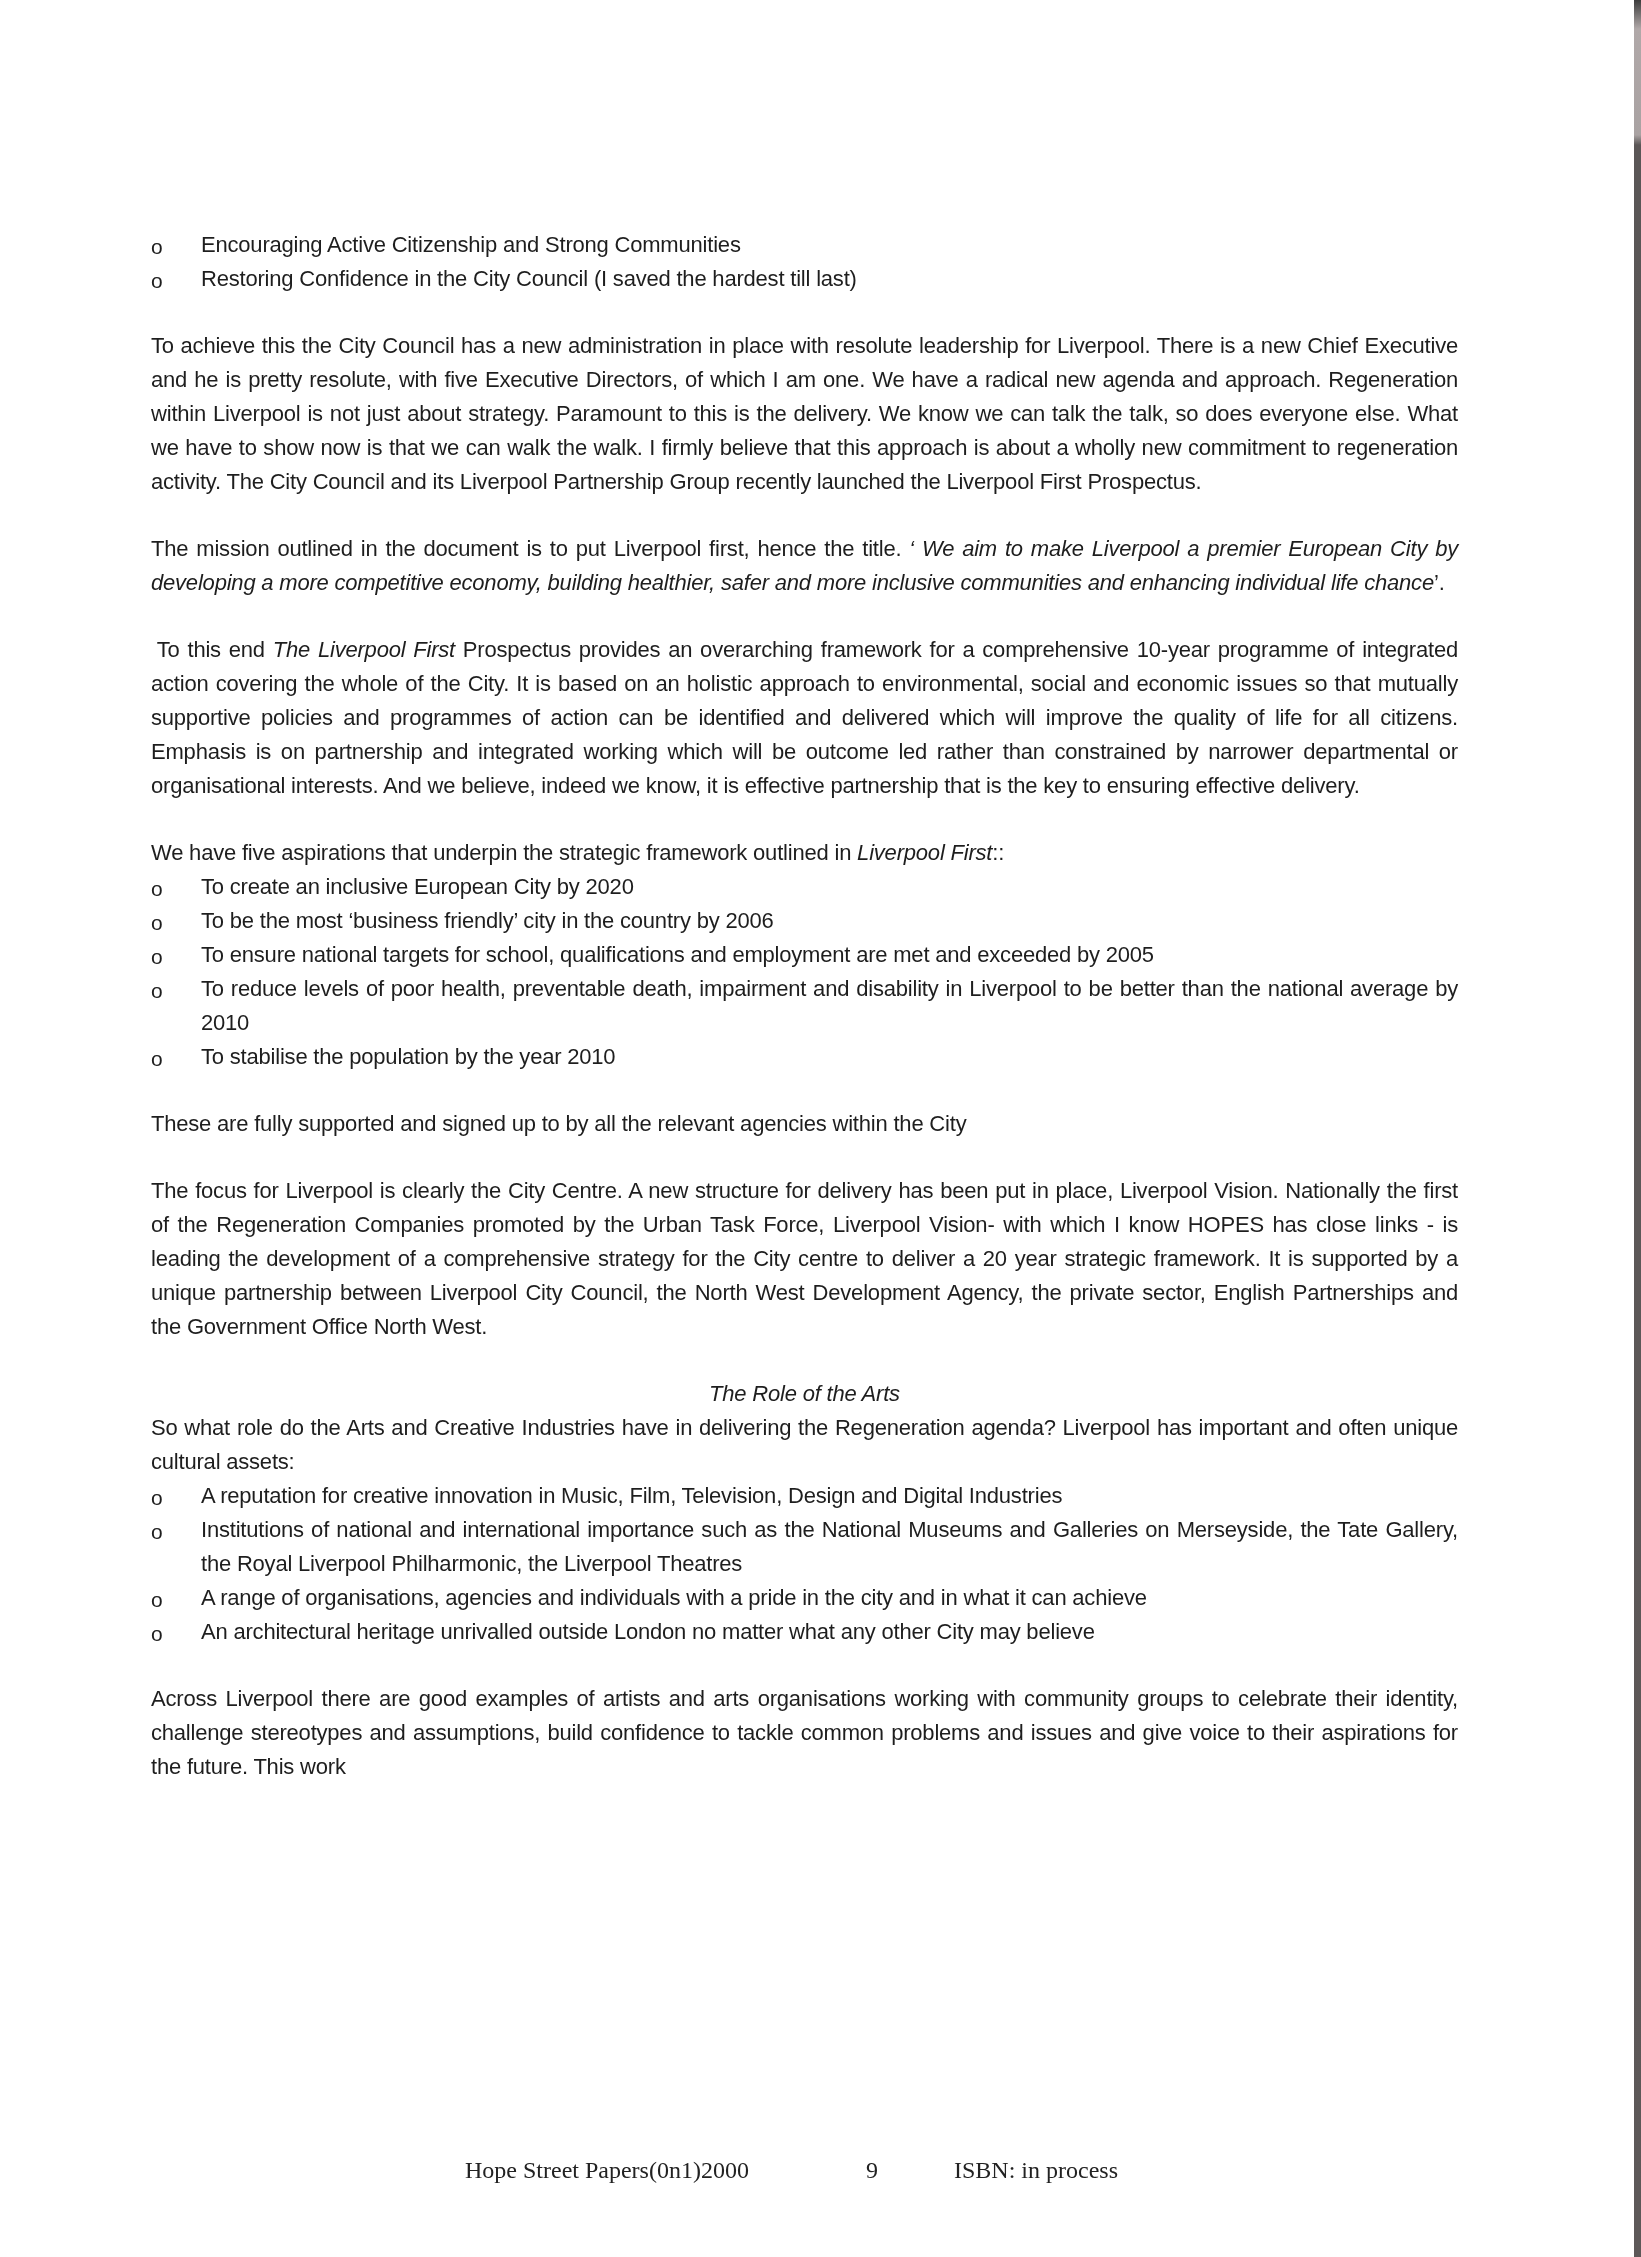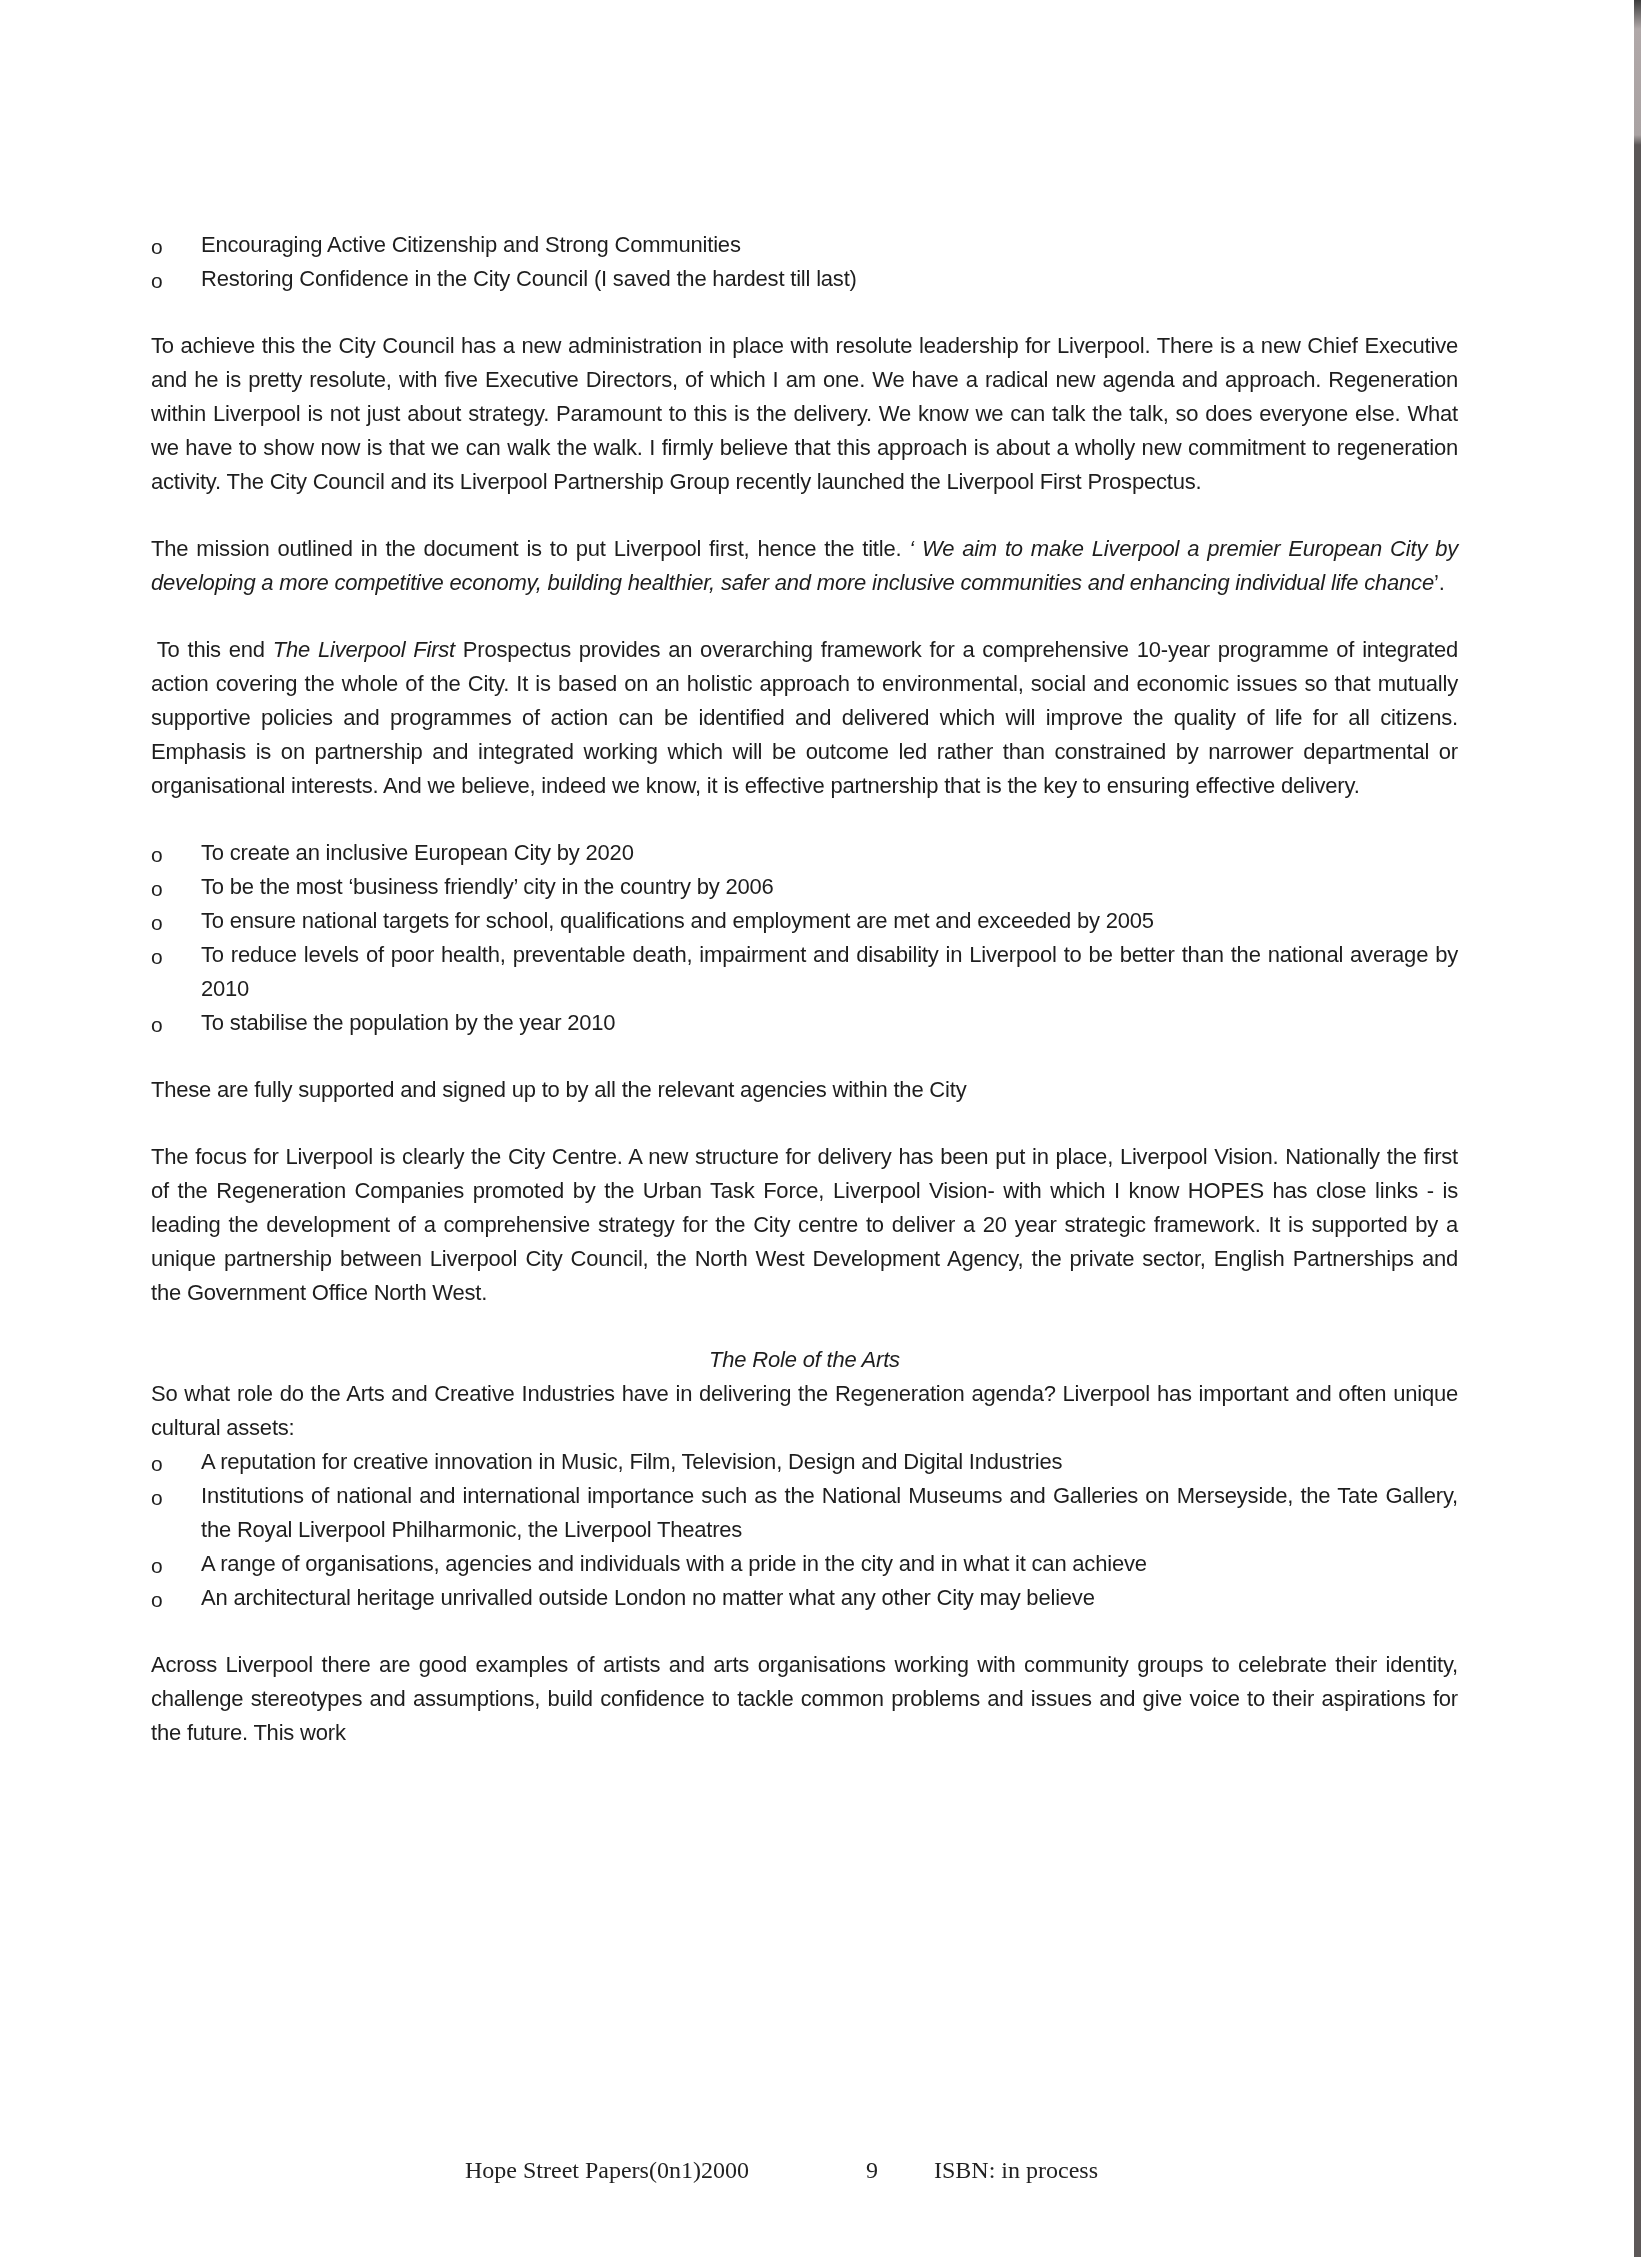--- a/index.html
+++ b/index.html
@@ -70,40 +70,41 @@
       top: 2157px;
       left: 0;
       width: 1641px;
       font-family: "Liberation Serif", "DejaVu Serif", serif;
       font-size: 24px;
       color: #222;
     }
     .footer span { position: absolute; white-space: nowrap; }
     .footer .f-title { left: 465px; }
     .footer .f-page { left: 866px; }
-    .footer .f-isbn { left: 934px; }
+    .footer .f-isbn { left: 954px; }
   </style>
 </head>
 <body>
 
 <div class="page-edge"></div>
 
 <div class="content">
 
   <ul class="list gap">
     <li><span class="bullet"></span><span>Encouraging Active Citizenship and Strong Communities</span></li>
     <li><span class="bullet"></span><span>Restoring Confidence in the City Council (I saved the hardest till last)</span></li>
   </ul>
 
   <p class="para">To achieve this the City Council has a new administration in place with resolute leadership for Liverpool.  There is a new Chief Executive and he is pretty resolute, with five Executive Directors, of which I am one.  We have a radical new agenda and approach. Regeneration within Liverpool is not just about strategy.  Paramount to this is the delivery. We know we can talk the talk, so does everyone else.  What we have to show now is that we can walk the walk.  I firmly believe that this approach is about a wholly new commitment to regeneration activity.  The City Council and its Liverpool Partnership Group recently launched the Liverpool First Prospectus.</p>
 
   <p class="para"><span>The mission outlined in the document is to put Liverpool first, hence the title.  </span><span class="ital">‘ We aim to make Liverpool a premier European City by developing a more competitive economy, building healthier, safer and more inclusive communities and enhancing individual life chance</span><span>’.</span></p>
 
   <p class="para indent-space"><span>To this end </span><span class="ital">The Liverpool First</span><span> Prospectus provides an overarching framework for a comprehensive 10-year programme of integrated action covering the whole of the City.  It is based on an holistic approach to environmental, social and economic issues so that mutually supportive policies and programmes of action can be identified and delivered which will improve the quality of life for all citizens.  Emphasis is on partnership and integrated working which will be outcome led rather than constrained by narrower departmental or organisational interests.  And we believe, indeed we know, it is effective partnership that is the key to ensuring effective delivery.</span></p>
 
+  <p class="para no-gap"><span>We have five aspirations that underpin the strategic framework outlined in </span><span class="ital">Liverpool First</span><span>::</span></p>
   <ul class="list gap">
     <li><span class="bullet"></span><span>To create an inclusive European City by 2020</span></li>
     <li><span class="bullet"></span><span>To be the most ‘business friendly’ city in the country by 2006</span></li>
     <li><span class="bullet"></span><span>To ensure national targets for school, qualifications and employment are met and exceeded by 2005</span></li>
     <li><span class="bullet"></span><span>To reduce levels of poor health, preventable death, impairment and disability in Liverpool to be better than the national average by 2010</span></li>
     <li><span class="bullet"></span><span>To stabilise the population by the year 2010</span></li>
   </ul>
 
   <p class="para">These are fully supported and signed up to by all the relevant agencies within the City</p>
 

